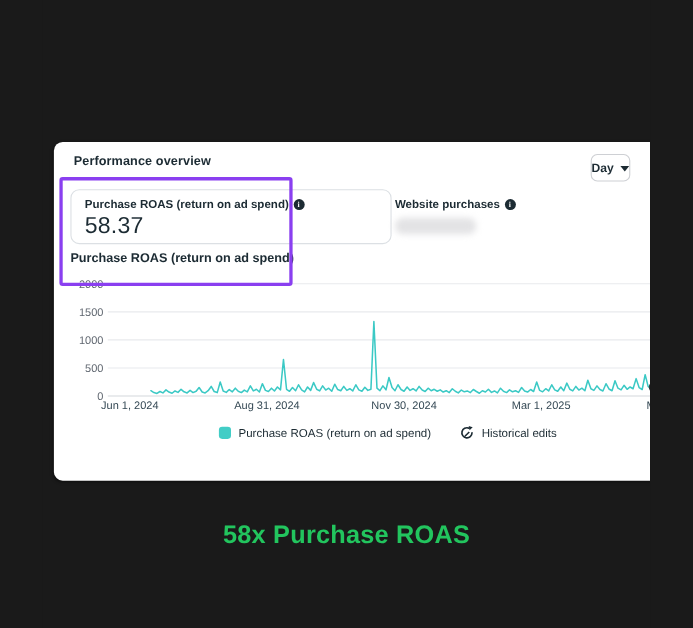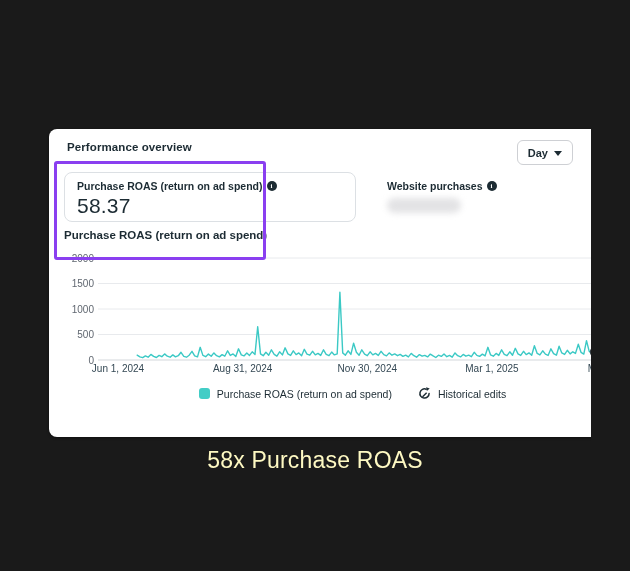--- a/index.html
+++ b/index.html
@@ -17,21 +17,21 @@
   .panel-title {
     position:absolute; left:28px; top:141px;
     font-size:11.5px; font-weight:bold; color:#1c2b33; letter-spacing:.1px;
   }
   .controls {
     position:absolute; top:140px; right:18px;
     display:flex; gap:8px; align-items:center;
   }
   .btn {
     display:flex; align-items:center; gap:6px;
-    height:25px; padding:0 10px;
+    height:25px; padding:0 0;
     background:#fff; border:1px solid #ced0d4; border-radius:6px;
     font-size:11px; font-weight:bold; color:#1c2b33; cursor:pointer;
     white-space:nowrap;
   }
   .caret {
     width:0; height:0; border-left:4px solid transparent;
     border-right:4px solid transparent; border-top:5px solid #1c2b33;
     margin-top:1px;
   }
   .metric-card {
@@ -41,21 +41,21 @@
   }
   .metric-label-row { display:flex; align-items:center; gap:4px; }
   .metric-label { font-size:10.5px; font-weight:bold; color:#1c2b33; }
   .info-dot {
     display:inline-flex; align-items:center; justify-content:center;
     width:10px; height:10px; border-radius:50%; background:#1c2b33;
     color:#fff; font-size:7px; font-weight:bold; font-family:"Liberation Serif", serif;
     cursor:pointer; flex:0 0 auto;
   }
   .metric-value { font-size:21px; font-weight:400; color:#1c2b33; margin-top:2px; letter-spacing:.2px; }
-  .metric-plain { position:absolute; left:348px; top:180px; }
+  .metric-plain { position:absolute; left:320px; top:180px; }
   .redacted {
     margin-top:6px; width:74px; height:15px; border-radius:8px;
     background:#e3e3e5; filter:blur(3px);
   }
   .highlight-box {
     position:absolute; left:15px; top:161px; width:212px; height:99px;
     border:3px solid #8a3ff0; border-radius:3px; pointer-events:none; z-index:5;
   }
   .chart-title {
     position:absolute; left:25px; top:229px;
@@ -63,22 +63,22 @@
   }
   .chart-wrap { position:absolute; left:25px; top:248px; width:585px; height:130px; }
   .legend {
     position:absolute; left:10px; top:387px; width:607px;
     display:flex; justify-content:center; align-items:center; gap:26px;
   }
   .legend-item { display:flex; align-items:center; gap:7px; cursor:pointer; }
   .legend-swatch { width:11px; height:11px; border-radius:3px; background:#42cdc6; }
   .legend-label { font-size:10.5px; color:#1c2b33; }
   .caption {
-    position:absolute; left:0; top:447px; width:100%;
-    text-align:center; font-size:23px; font-weight:normal; color:#fef9c3;
+    position:absolute; left:0; top:473px; width:100%;
+    text-align:center; font-size:23px; font-weight:bold; color:#22c55e;
     letter-spacing:.2px;
   }
 </style>
 </head>
 <body>
 
 <div class="stage">
 
   <div class="card"></div>
 

